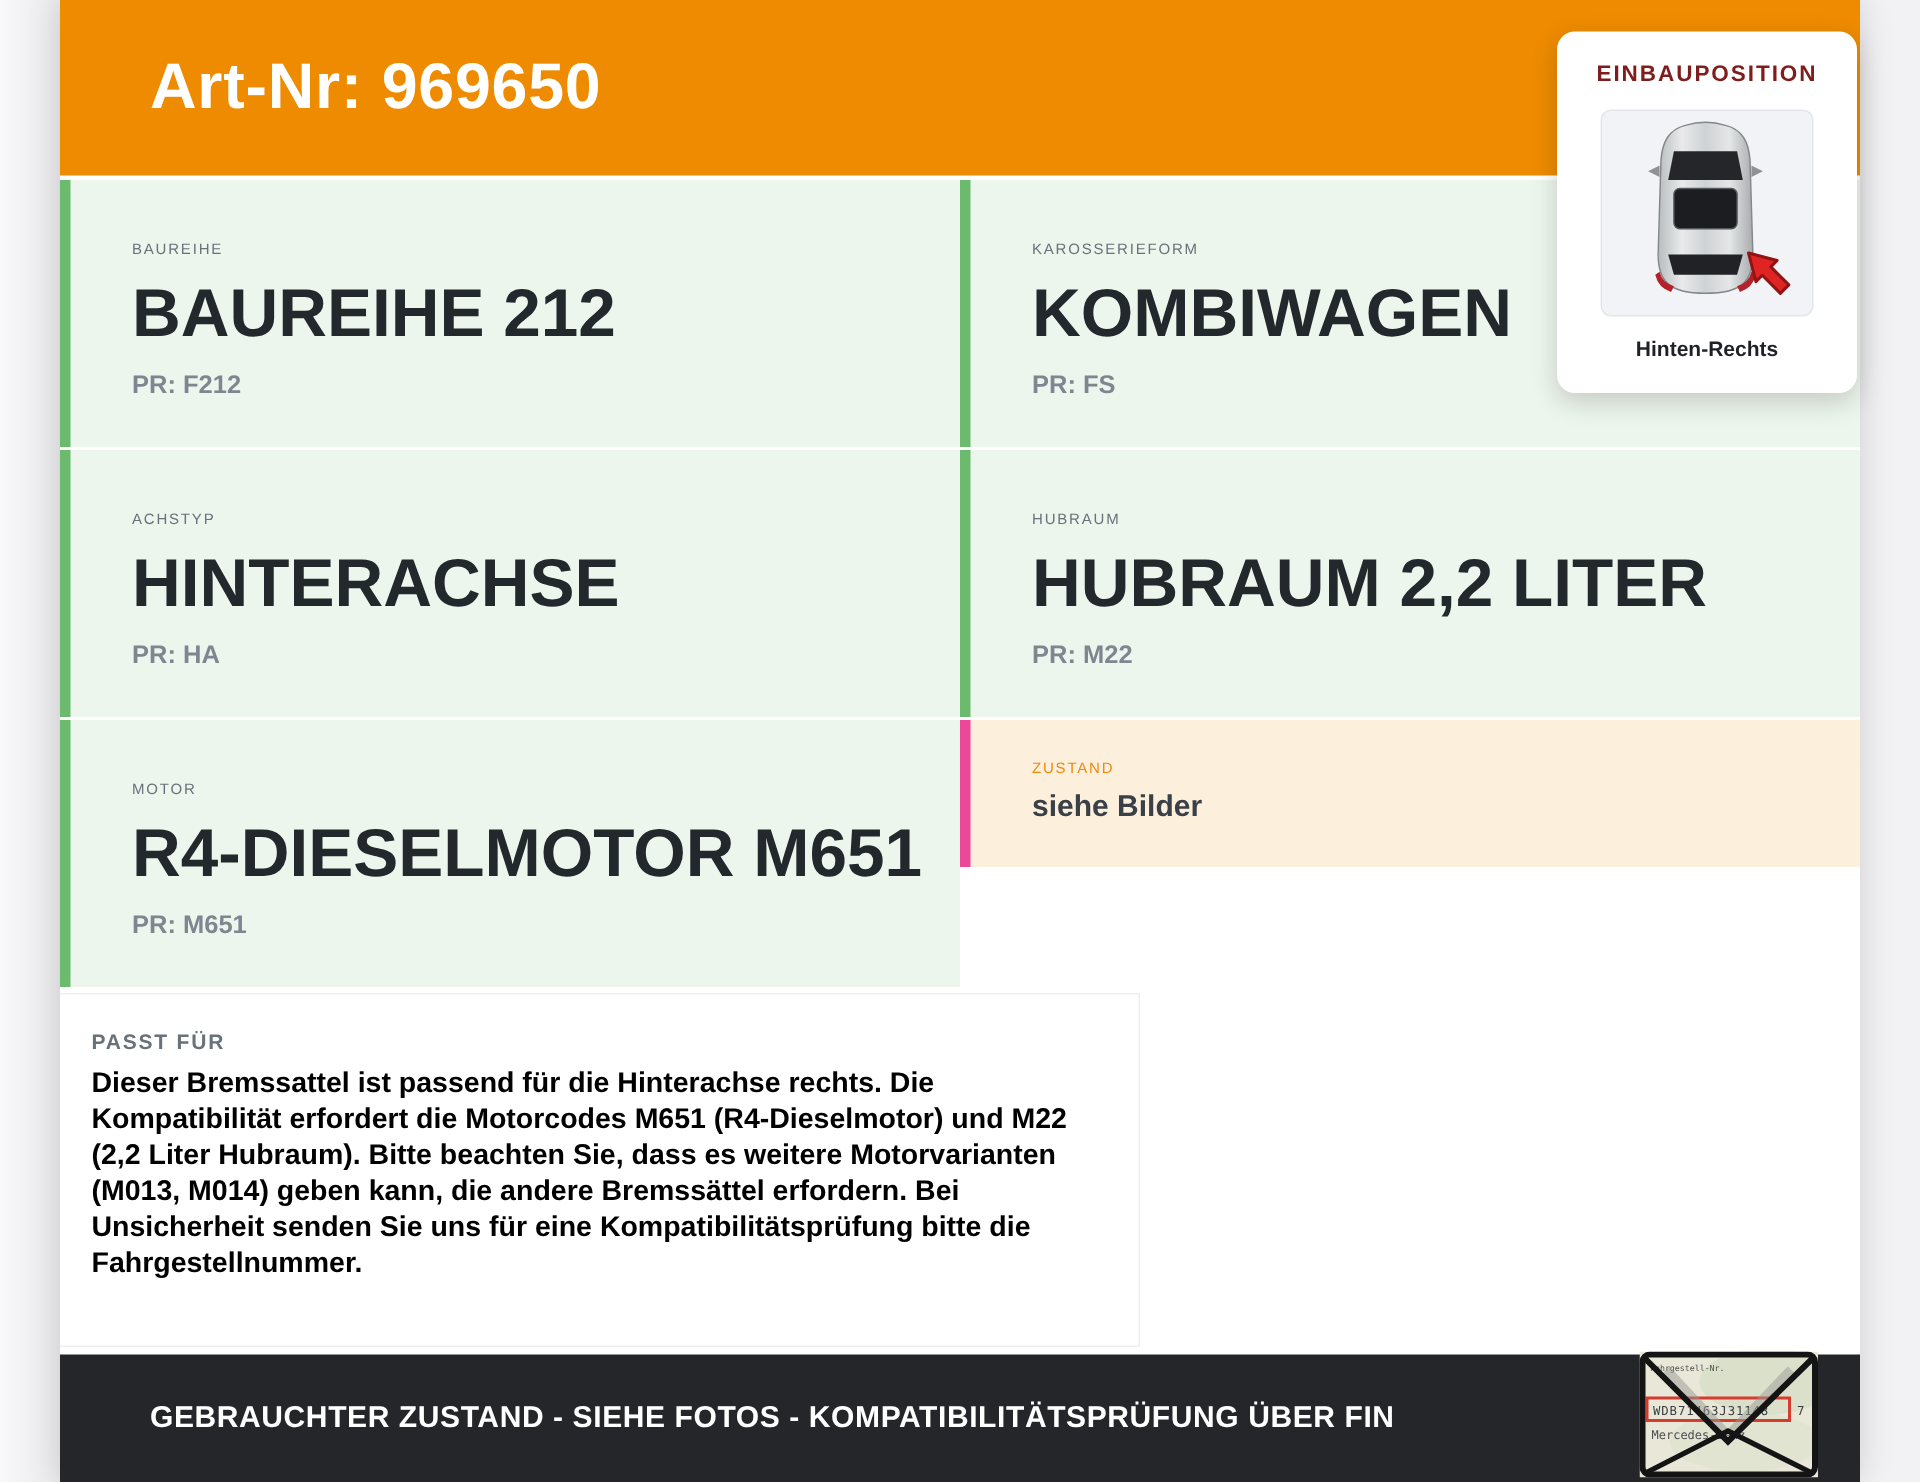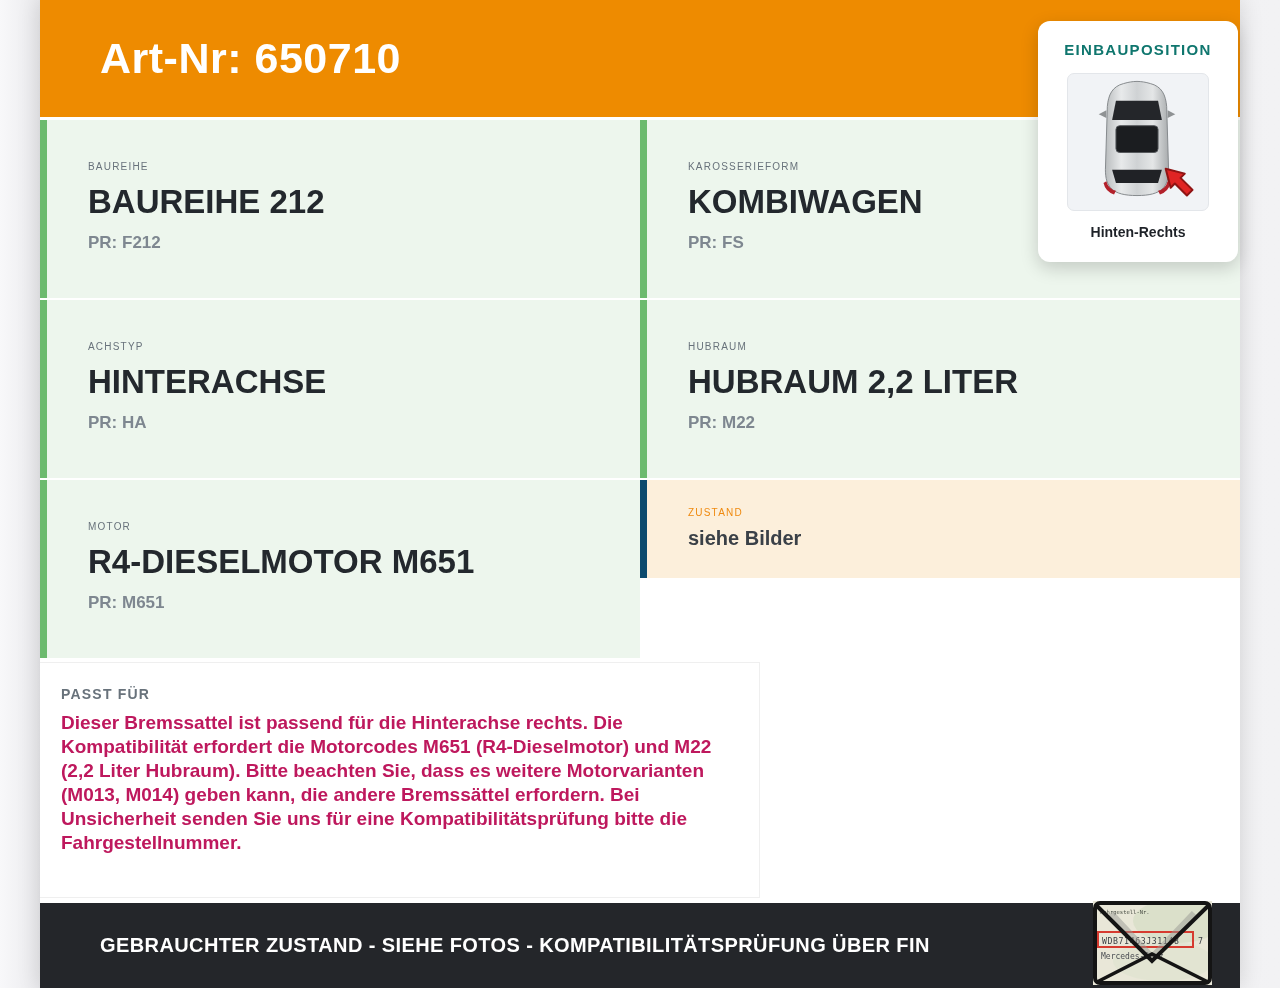--- a/index.html
+++ b/index.html
@@ -30,73 +30,73 @@
   .cell{
     width:600px;height:178px;box-sizing:border-box;
     background:#edf6ed;border-left:7px solid #6cba6e;
     padding:41px 24px 0 41px;
   }
   .cell-label{
     font-size:10px;font-weight:400;letter-spacing:1.2px;color:#68727b;
     text-transform:uppercase;
   }
   .cell-value{
-    margin-top:11px;font-size:33px;font-weight:800;color:#23282d;letter-spacing:0;
+    margin-top:11px;font-size:45px;font-weight:800;color:#23282d;letter-spacing:0;
   }
   .cell-pr{margin-top:12px;font-size:17px;font-weight:700;color:#7e8790;}
   .cell.orange{
-    height:98px;background:#fcefdb;border-left:7px solid #0c4a6e;
+    height:98px;background:#fcefdb;border-left:7px solid #ec4899;
     padding-top:27px;
   }
   .cell.orange .cell-label{color:#ef8a10;}
   .cell.orange .cell-value{margin-top:9px;font-size:20px;font-weight:600;color:#3a4047;}
   
   .passt{
     width:720px;box-sizing:border-box;margin-top:4px;height:236px;
     background:#ffffff;border:1px solid #efefef;border-left:none;
     padding:23px 16px 0 21px;
   }
   .passt-label{
     font-size:14px;font-weight:700;letter-spacing:1.2px;color:#68727b;text-transform:uppercase;
   }
   .passt-text{
-    margin-top:9px;font-size:19px;line-height:24px;font-weight:600;color:#be185d;
+    margin-top:9px;font-size:19px;line-height:24px;font-weight:600;color:#000000;
   }
   
   .footer{
     margin-top:5px;height:85px;background:#24262a;
     display:flex;align-items:center;padding-left:60px;box-sizing:border-box;
   }
   .footer-text{color:#ffffff;font-size:20px;font-weight:700;letter-spacing:.4px;}
   
   .einbau{
     position:absolute;left:998px;top:21px;width:200px;height:241px;
     background:#ffffff;border-radius:12px;
     box-shadow:0 6px 18px rgba(0,0,0,.18);
     text-align:center;box-sizing:border-box;padding-top:20px;z-index:5;
   }
-  .einbau-label{font-size:15px;font-weight:800;letter-spacing:1.3px;color:#0f766e;}
+  .einbau-label{font-size:15px;font-weight:800;letter-spacing:1.3px;color:#7f1d1d;}
   .einbau-imgbox{
     width:140px;height:136px;margin:15px auto 0;
     background:#f1f3f6;border:1px solid #e3e6ea;border-radius:7px;
     position:relative;overflow:hidden;
   }
   .einbau-caption{margin-top:13px;font-size:14px;font-weight:700;color:#1e2228;}
   
   .envelope{position:absolute;left:1053px;top:901px;width:119px;height:84px;z-index:6;}
   svg text{font-family:"DejaVu Sans Mono", monospace;}
 </style>
 </head>
 <body>
 
 <div class="page">
   <div class="content">
 
     <div class="header">
-      <h1>Art-Nr: 650710</h1>
+      <h1>Art-Nr: 969650</h1>
     </div>
 
     <div class="grid">
       <div class="row">
         <div class="cell">
           <div class="cell-label">BAUREIHE</div>
           <div class="cell-value">BAUREIHE 212</div>
           <div class="cell-pr">PR: F212</div>
         </div>
         <div class="cell">

